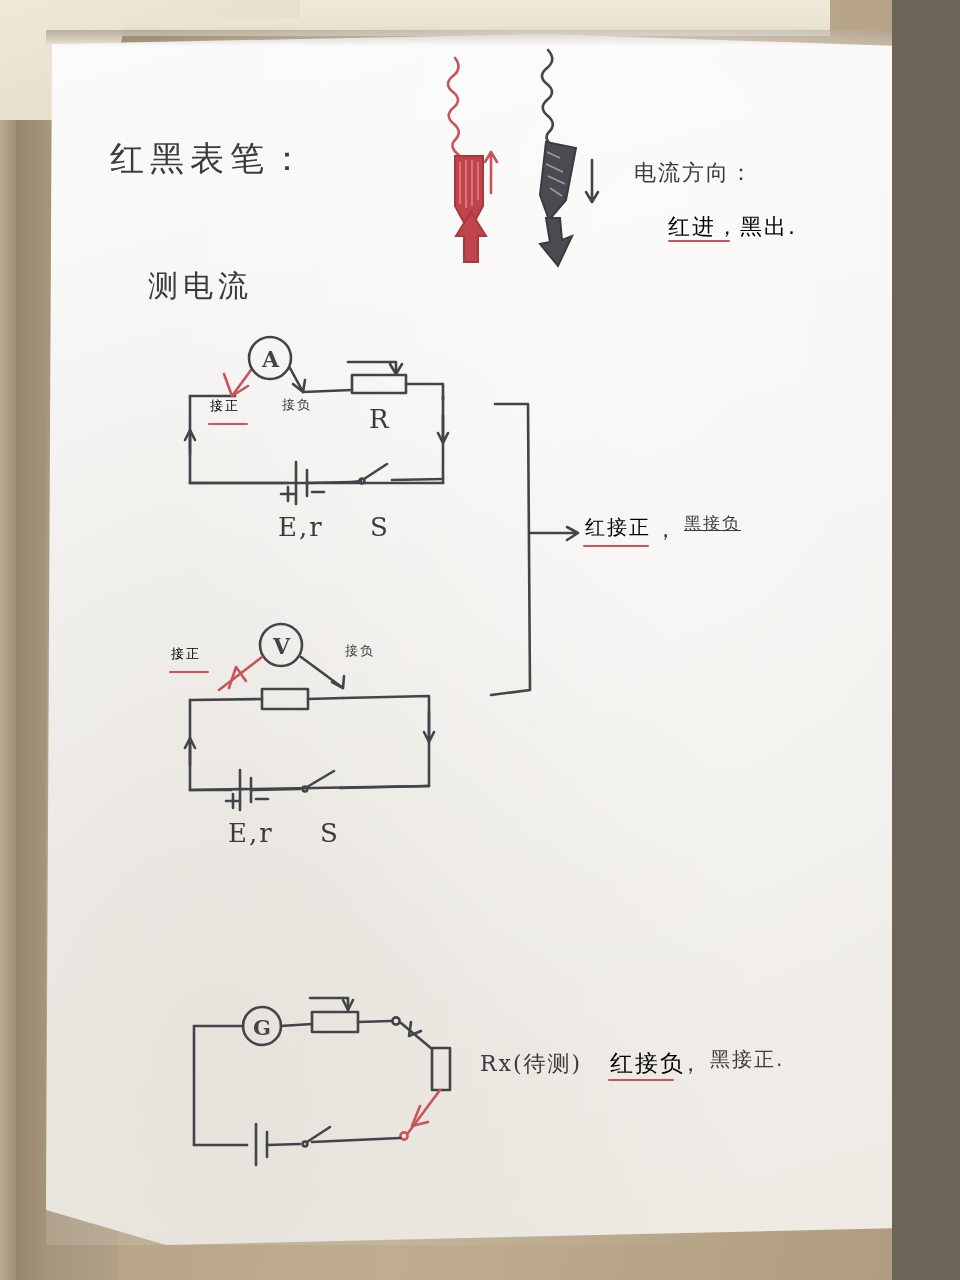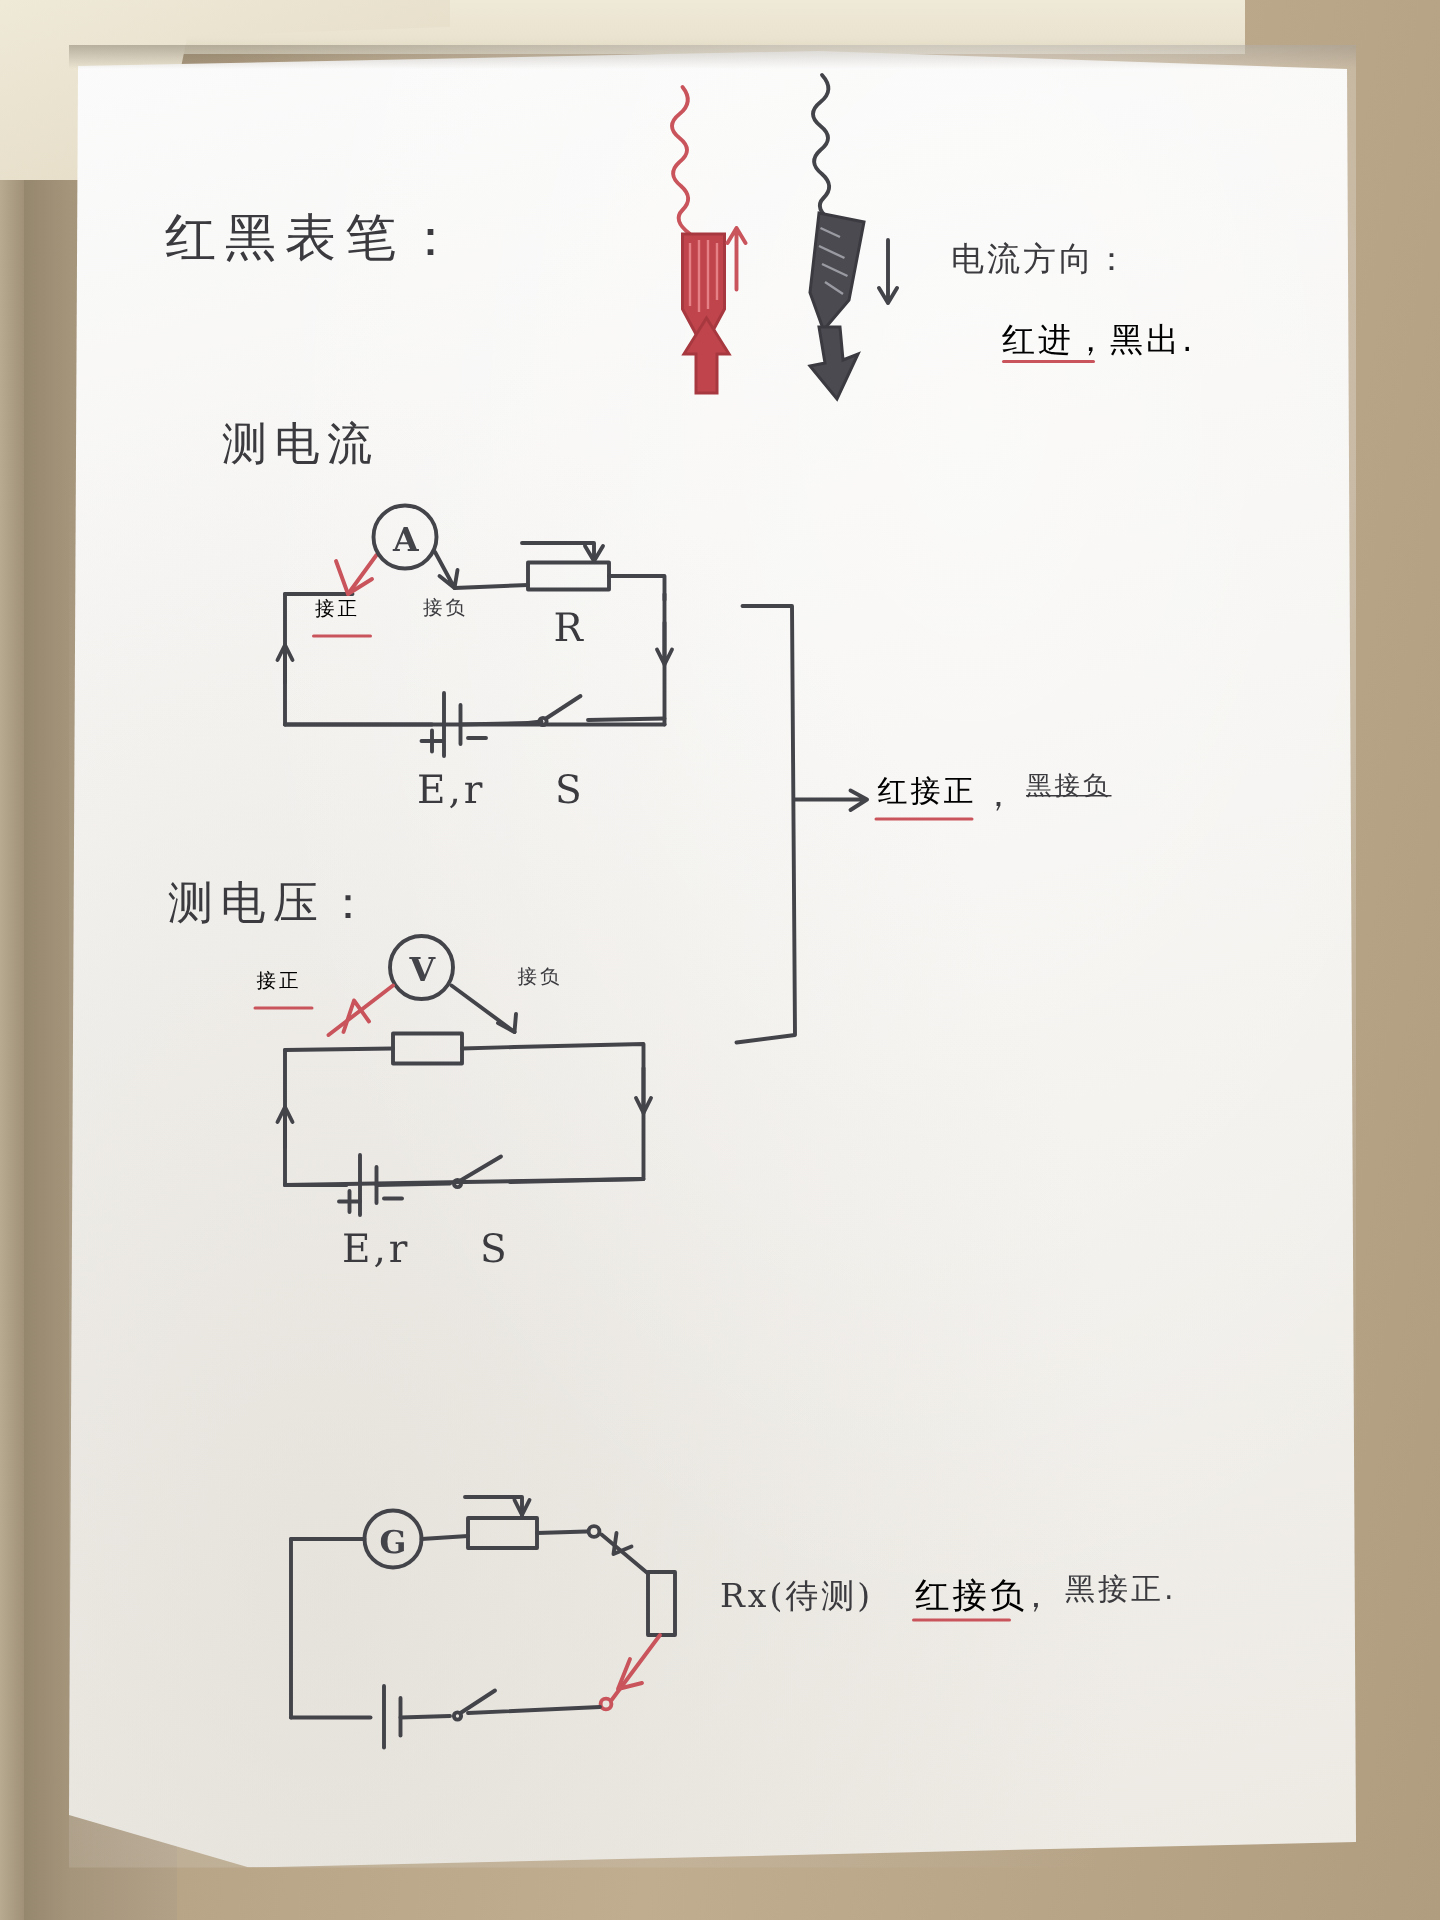--- a/index.html
+++ b/index.html
@@ -2,21 +2,21 @@
 <html><head>
 <meta charset="utf-8">
 <title>Handwritten Physics Notes</title>
 <style>
   html,body{margin:0;padding:0;background:#6d6458;}
   body{
     font-family:"DejaVu Sans","Liberation Sans",sans-serif;
   }
   #page{
     position:relative;
-    width:960px;height:1280px;
+    width:892px;height:1280px;
     overflow:hidden;
     background:#b3a083;
   }
   
   .desk{
     position:absolute;inset:0;
     background:
       linear-gradient(100deg,#9a8a72 0%,#b6a386 22%,#c0ad90 55%,#b09d80 100%);
   }
   
@@ -117,21 +117,21 @@
 
     <path class="st" d="M592,160 L592,202 M592,202 L586,192 M592,202 L598,192"></path>
 
     <path class="fill-k" d="M546,218 L560,218 L562,240 L572,236 L558,266 L540,244 L550,242 Z"></path>
   </svg>
 
   <div class="ink hand lbl" style="left:634px;top:158px;font-size:22px;">电流方向：</div>
   <div class="ink hand lbl red" style="left:668px;top:212px;font-size:22px;">红进，黑出.</div>
   <div class="red-underline" style="left:668px;top:240px;width:62px;"></div>
 
-  <div class="ink hand sec" style="left:148px;top:276px;">测电流</div>
+  <div class="ink hand sec" style="left:148px;top:266px;">测电流</div>
 
   <svg width="960" height="1280">
 
     <path class="st" d="M190,396 L190,483"></path>
     <path class="st" d="M190,483 L443,483"></path>
     <path class="st" d="M443,396 L443,483"></path>
     <path class="st" d="M190,396 L235,396"></path>
 
     <path class="st-r" d="M232,396 L251,370"></path>
     <path class="st-r" d="M232,396 L224,374 M232,396 L248,386"></path>
@@ -173,21 +173,20 @@
 
   <svg width="960" height="1280">
     <path class="st" d="M495,404 L528,404 L530,690 L491,695"></path>
     <path class="st" d="M530,533 L578,533 M578,533 L567,527 M578,533 L567,540"></path>
   </svg>
   <div class="ink hand lbl red" style="left:585px;top:514px;font-size:20px;">红接正</div>
   <div class="red-underline" style="left:583px;top:545px;width:66px;"></div>
   <div class="ink hand lbl" style="left:654px;top:514px;font-size:23px;">，</div>
   <div class="ink hand lbl" style="left:684px;top:512px;font-size:17px;text-decoration:underline;">黑接负</div>
 
-  <div class="ink hand sec" style="left:112px;top:582px;">测电压：</div>
 
   <svg width="960" height="1280">
 
     <circle class="st" cx="281" cy="645" r="21"></circle>
     <text x="273" y="654" style="font:600 22px 'DejaVu Serif','Liberation Serif',serif;fill:#43434a;">V</text>
 
     <path class="st-r" d="M262,657 L219,690"></path>
     <path class="st-r" d="M236,667 L229,688 M236,667 L246,681"></path>
 
     <path class="st" d="M301,657 L343,688"></path>

